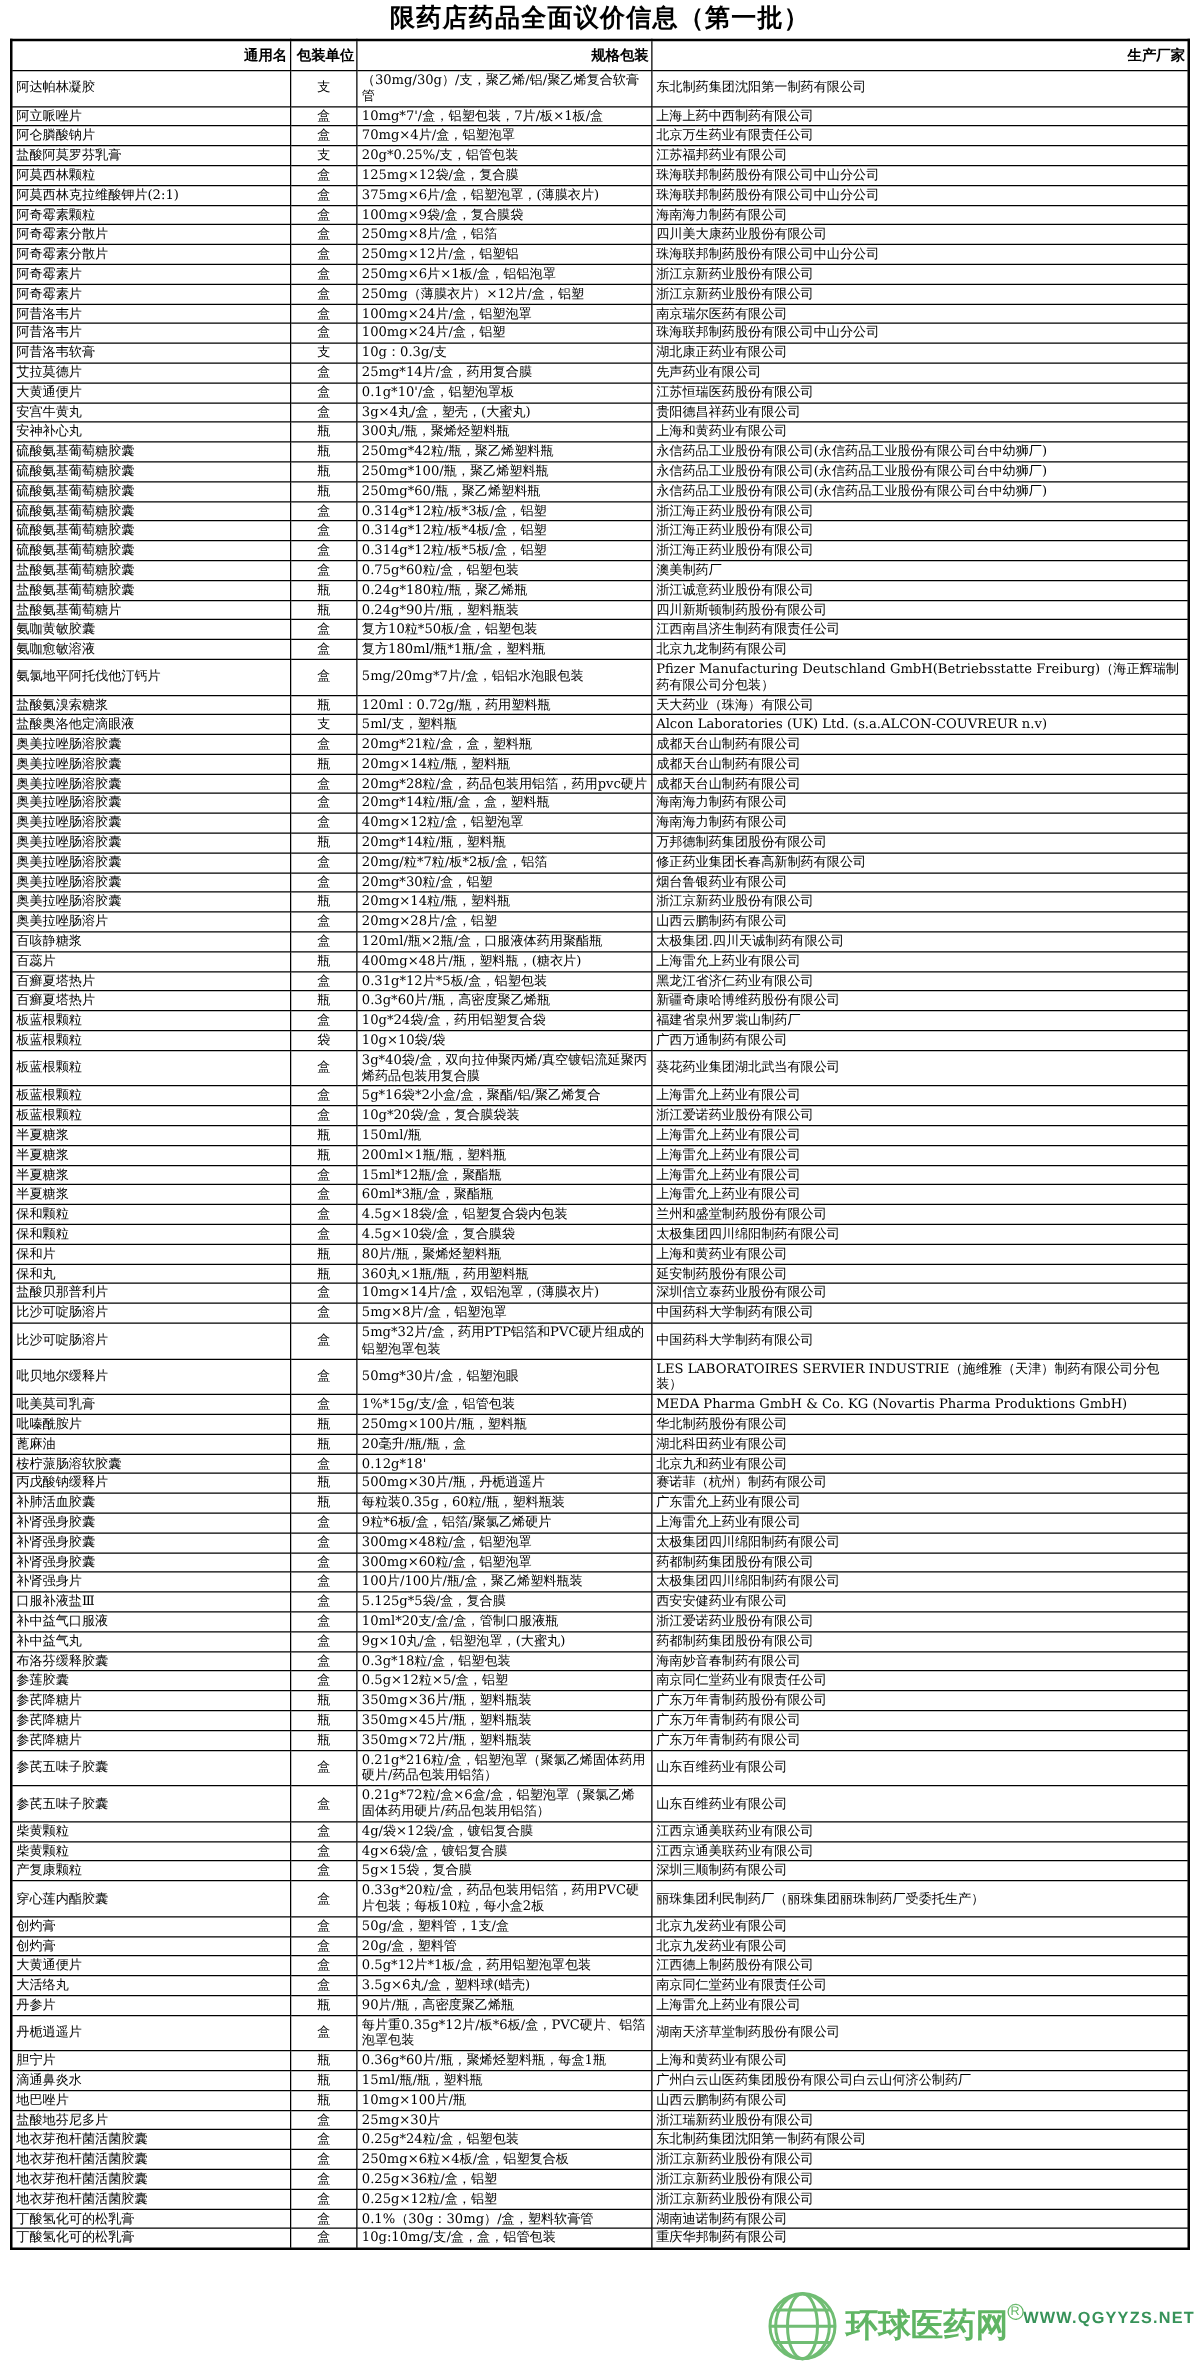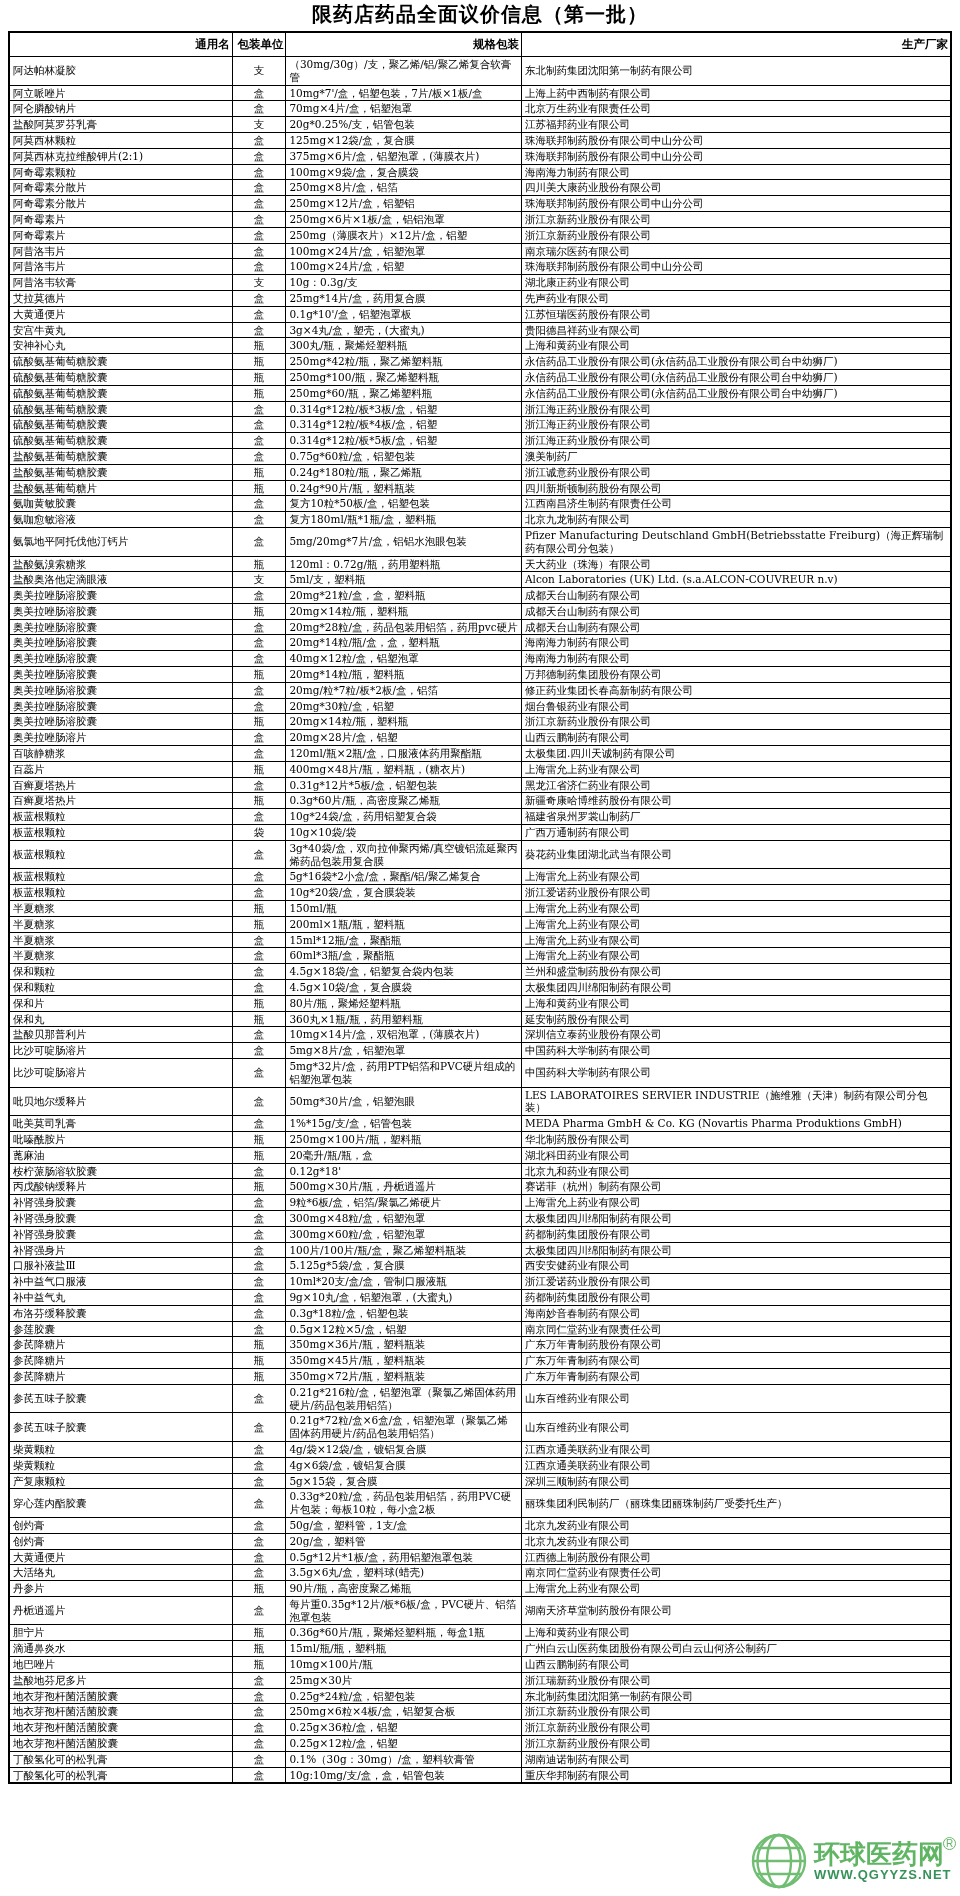--- a/index.html
+++ b/index.html
@@ -8,21 +8,21 @@
   .title{text-align:center;font-size:20px;font-weight:bold;margin:1px 0 3px 0;letter-spacing:1px;}
   table{border-collapse:collapse;table-layout:fixed;width:944px;margin:0 auto;border:2px solid #000;}
   col.c-name{width:23.7%;}
   col.c-unit{width:5.7%;}
   col.c-spec{width:25.0%;}
   col.c-mfr{width:45.6%;}
   th{border:1px solid #000;font-size:11.5px;font-weight:bold;padding:4px 2px;text-align:right;background:#fff;}
   td{border:1px solid #000;font-size:10.5px;line-height:1.22;padding:1px 3px;vertical-align:middle;word-break:break-all;}
   td.c{text-align:center;}
   .watermark{position:absolute;right:4px;bottom:6px;display:flex;align-items:center;gap:6px;opacity:0.85;pointer-events:none;}
-  .wm-text{display:flex;flex-direction:column;line-height:1.05;}
+  .wm-text{display:flex;flex-direction:row;line-height:1.05;}
   .wm-name{font-size:26px;font-weight:bold;color:#45a949;font-family:"Liberation Sans",sans-serif;
            text-shadow:0 0 2px #ffffff,0 0 2px #ffffff;position:relative;padding-right:12px;}
   .wm-reg{position:absolute;top:-4px;right:0;font-size:10px;color:#45a949;border:1px solid #45a949;border-radius:50%;
           width:11px;height:11px;line-height:11px;text-align:center;font-weight:normal;}
   .wm-url{font-size:13px;color:#15803d;font-family:"Liberation Sans",sans-serif;letter-spacing:1px;font-weight:bold;}
 </style>
 </head>
 <body>
 
 <div class="page">
@@ -446,20 +446,26 @@
           <td>0.12g*18'</td>
           <td>北京九和药业有限公司</td>
         </tr>
         <tr>
           <td>丙戊酸钠缓释片</td>
           <td class="c">瓶</td>
           <td>500mg×30片/瓶，丹栀逍遥片</td>
           <td>赛诺菲（杭州）制药有限公司</td>
         </tr>
         <tr>
+          <td>补肺活血胶囊</td>
+          <td class="c">瓶</td>
+          <td>每粒装0.35g，60粒/瓶，塑料瓶装</td>
+          <td>广东雷允上药业有限公司</td>
+        </tr>
+        <tr>
           <td>补肾强身胶囊</td>
           <td class="c">盒</td>
           <td>9粒*6板/盒，铝箔/聚氯乙烯硬片</td>
           <td>上海雷允上药业有限公司</td>
         </tr>
         <tr>
           <td>补肾强身胶囊</td>
           <td class="c">盒</td>
           <td>300mg×48粒/盒，铝塑泡罩</td>
           <td>太极集团四川绵阳制药有限公司</td>

